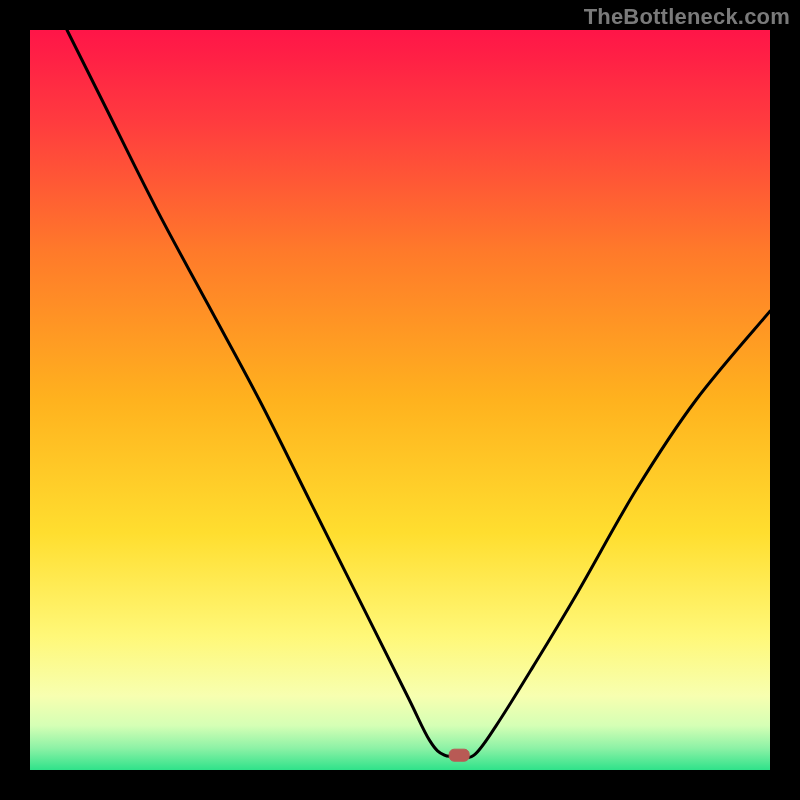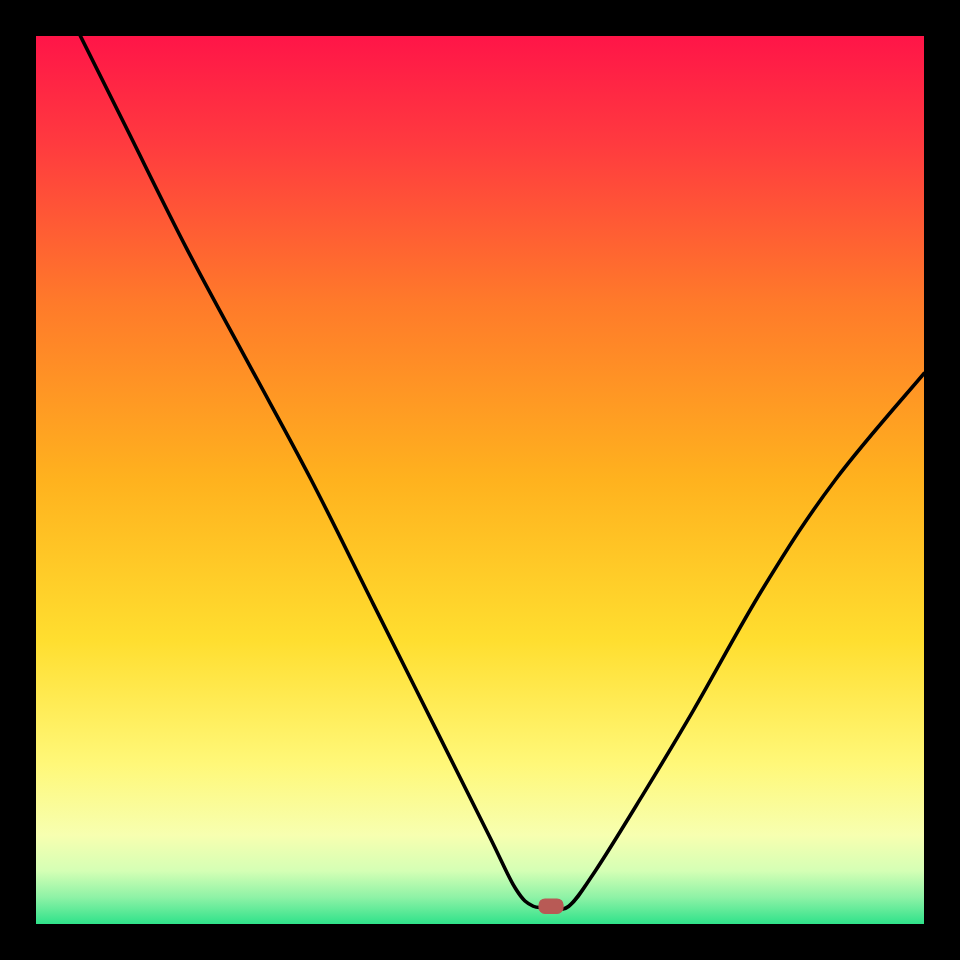--- a/index.html
+++ b/index.html
@@ -45,20 +45,21 @@
   }
   .marker {
     fill: #b85a55;
     stroke: #b85a55;
   }
 </style>
 </head>
 <body>
 
 <div class="frame">
+  <div class="watermark">TheBottleneck.com</div>
 
   <svg class="plot" viewBox="0 0 740 740" preserveAspectRatio="none">
     <defs>
       <linearGradient id="bg-grad" x1="0" y1="0" x2="0" y2="1">
       <stop offset="0%" stop-color="#ff1548"></stop>
           <stop offset="12%" stop-color="#ff3a3f"></stop>
           <stop offset="30%" stop-color="#ff7a2a"></stop>
           <stop offset="50%" stop-color="#ffb21e"></stop>
           <stop offset="68%" stop-color="#ffde2f"></stop>
           <stop offset="82%" stop-color="#fff879"></stop>

